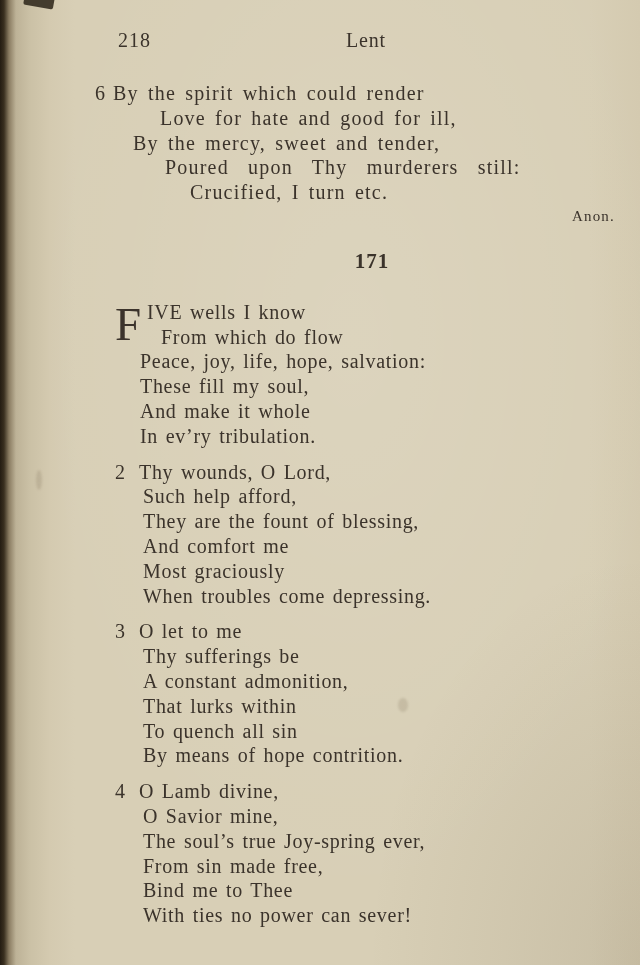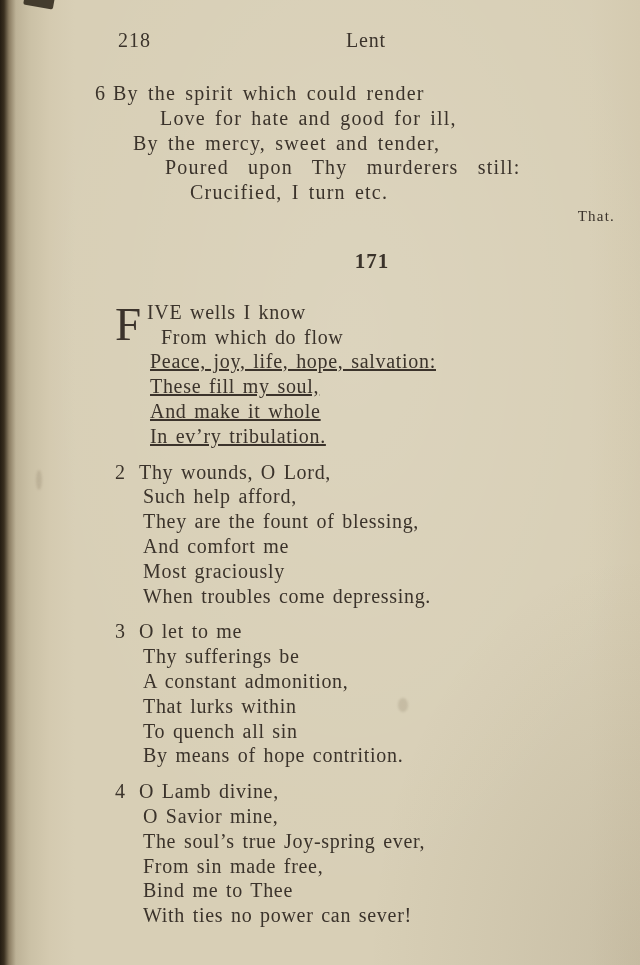--- a/index.html
+++ b/index.html
@@ -76,21 +76,21 @@
   .hymn-verse .vnum { display: inline-block; width: 24px; }
   .hymn-verse .ind { margin-left: 28px; }
 
   .first-verse { position: relative; }
   .dropcap {
     position: absolute; left: 0; top: 1px;
     font-size: 47px; line-height: 46px;
   }
   .dc1 { margin-left: 32px; }
   .dc2 { margin-left: 46px; }
-  .fl  { margin-left: 35px; text-decoration: underline; }
+  .fl  { margin-left: 25px; }
 </style>
 </head>
 <body>
 
 <div class="page">
   <div class="corner-mark"></div>
   <div class="smudge s1"></div>
   <div class="smudge s2"></div>
 
   <div class="content">
@@ -101,21 +101,21 @@
     </div>
 
     <div class="verse continuation">
       <div><span class="vnum">6</span><span>By the spirit which could render</span></div>
       <div class="c2">Love for hate and good for ill,</div>
       <div class="c3">By the mercy, sweet and tender,</div>
       <div class="c4">Poured upon Thy murderers still:</div>
       <div class="c5">Crucified, I turn etc.</div>
     </div>
 
-    <div class="attribution">That.</div>
+    <div class="attribution">Anon.</div>
 
     <div class="hymn-number">171</div>
 
     <div class="hymn-verse first-verse">
       <span class="dropcap">F</span>
       <div class="dc1">IVE wells I know</div>
       <div class="dc2">From which do flow</div>
       <div class="fl">Peace, joy, life, hope, salvation:</div>
       <div class="fl">These fill my soul,</div>
       <div class="fl">And make it whole</div>

